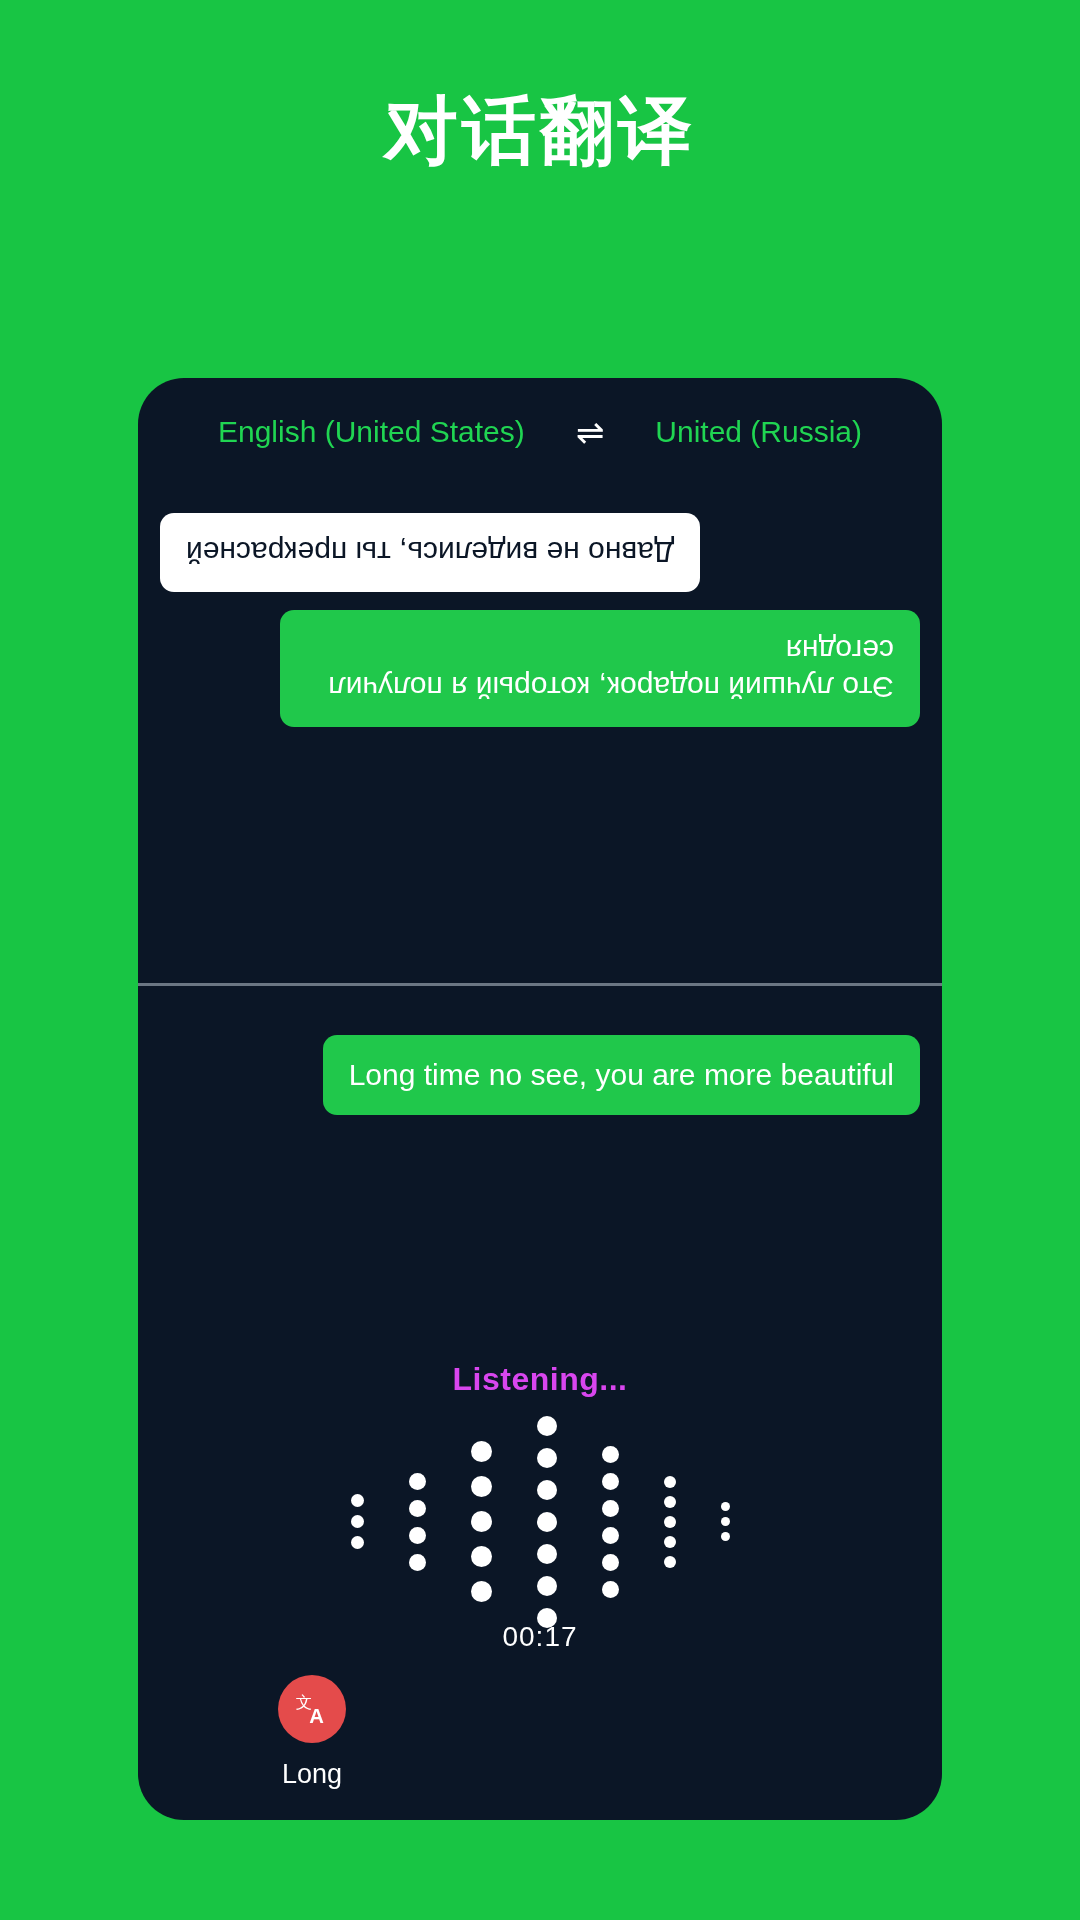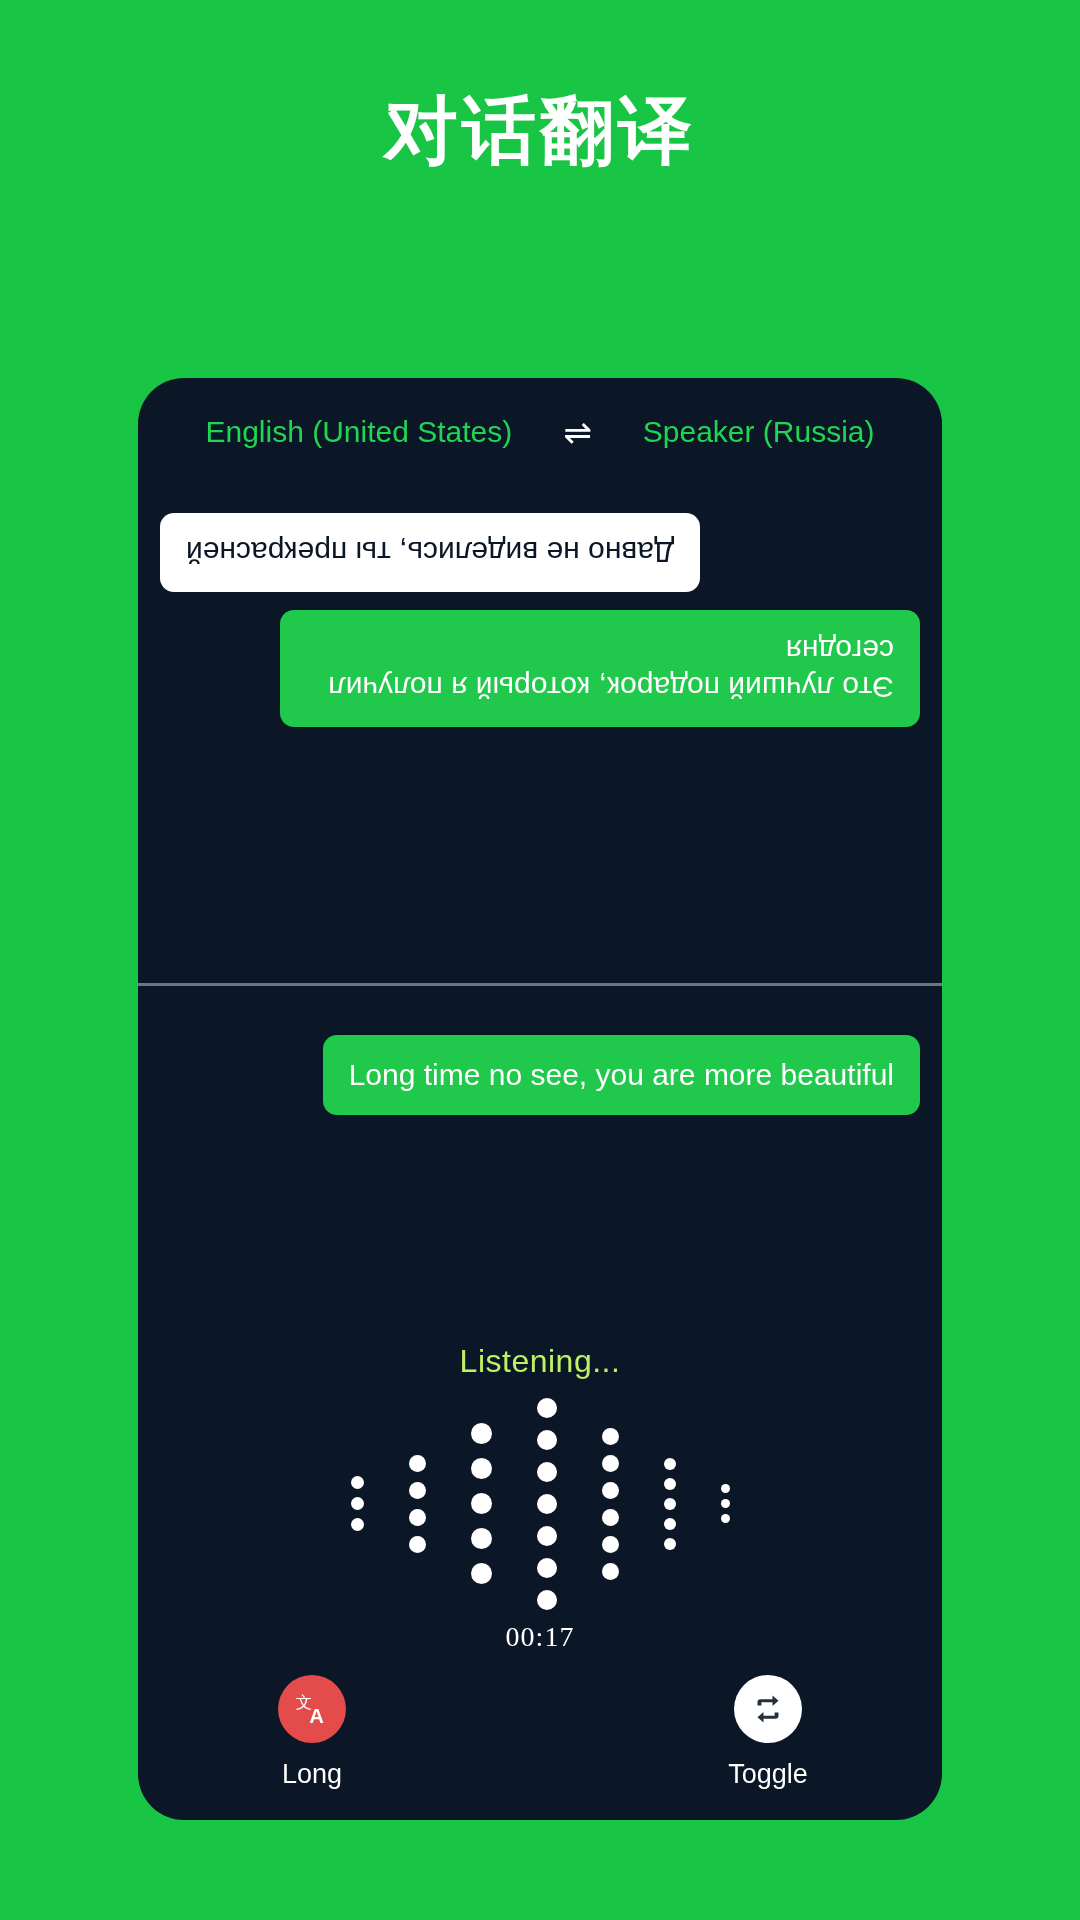--- a/index.html
+++ b/index.html
@@ -111,23 +111,23 @@
   .bubble.plain  { background: #ffffff; color: #0b1626; }
 
   
   .listening-area {
     margin-top: auto;
     display: flex;
     flex-direction: column;
     align-items: center;
   }
   .listening-label {
-    color: #bef264;
+    color: #d946ef;
     font-size: 32px;
-    font-weight: 400;
+    font-weight: 700;
     letter-spacing: 0.5px;
   }
 
   .waveform {
     margin-top: 36px;
     height: 175px;
     display: flex;
     align-items: center;
     justify-content: center;
     gap: 45px;
@@ -136,25 +136,24 @@
     display: flex;
     flex-direction: column;
     align-items: center;
   }
   .wave-dot {
     background: #ffffff;
     border-radius: 50%;
   }
 
   .timer {
-    margin-top: 30px;
+    margin-top: 12px;
     color: #ffffff;
     font-size: 28px;
     letter-spacing: 1px;
-    font-family: Liberation Serif, serif;
   }
 
   
   .controls {
     margin-top: 22px;
     margin-bottom: 30px;
     display: flex;
     justify-content: space-between;
     align-items: flex-start;
     padding: 0 42px;
@@ -188,21 +187,21 @@
 </head>
 <body>
 
 <h1 class="page-title">对话翻译</h1>
 
 <div class="phone-card">
 
   <div class="lang-bar">
     <span class="lang-name">English (United States)</span>
     <span class="swap-icon">⇌</span>
-    <span class="lang-name">Speaker (Russia)</span>
+    <span class="lang-name">United (Russia)</span>
   </div>
 
   <div class="pane pane-top" id="remote-pane">
       <div class="bubble-row left">
         <div class="bubble accent">Это лучший подарок, который я получил сегодня</div>
       </div>
       <div class="bubble-row right">
         <div class="bubble plain">Давно не виделись, ты прекрасней</div>
       </div>
     </div>
@@ -272,25 +271,16 @@
       <div class="controls" id="controls">
           <div class="control">
             <div class="control-circle danger">
               <svg width="36" height="36" viewBox="0 0 24 24">
                 <text x="1.2" y="11.6" font-size="11" font-family="DejaVu Sans, sans-serif" class="glyph-light">文</text>
                 <text x="10.2" y="21.5" font-size="13.5" font-weight="bold" font-family="Liberation Sans, sans-serif" class="glyph-light">A</text>
               </svg>
             </div>
             <div class="control-label">Long</div>
           </div>
-          <div class="control">
-            <div class="control-circle light">
-              <svg width="36" height="36" viewBox="0 0 24 24">
-                <path class="glyph-dark" d="M5 7.5a2 2 0 0 1 2-2h8V3l4 3.5L15 10V7.5H7.6v2.1H5V7.5z"></path>
-                <path class="glyph-dark" d="M19 16.5a2 2 0 0 1-2 2H9V21l-4-3.5L9 14v2.5h7.4v-2.1H19v2.1z"></path>
-              </svg>
-            </div>
-            <div class="control-label">Toggle</div>
-          </div>
         </div>
     </div>
   </div>
 </div>
 
 </body></html>

